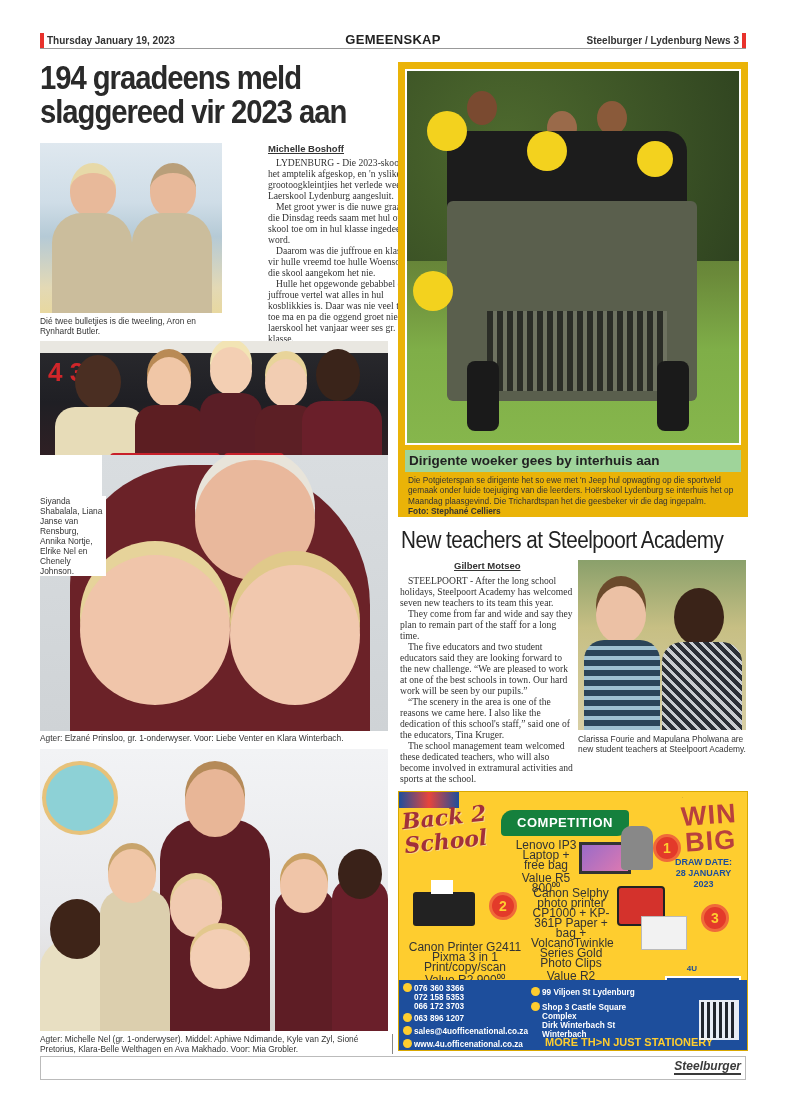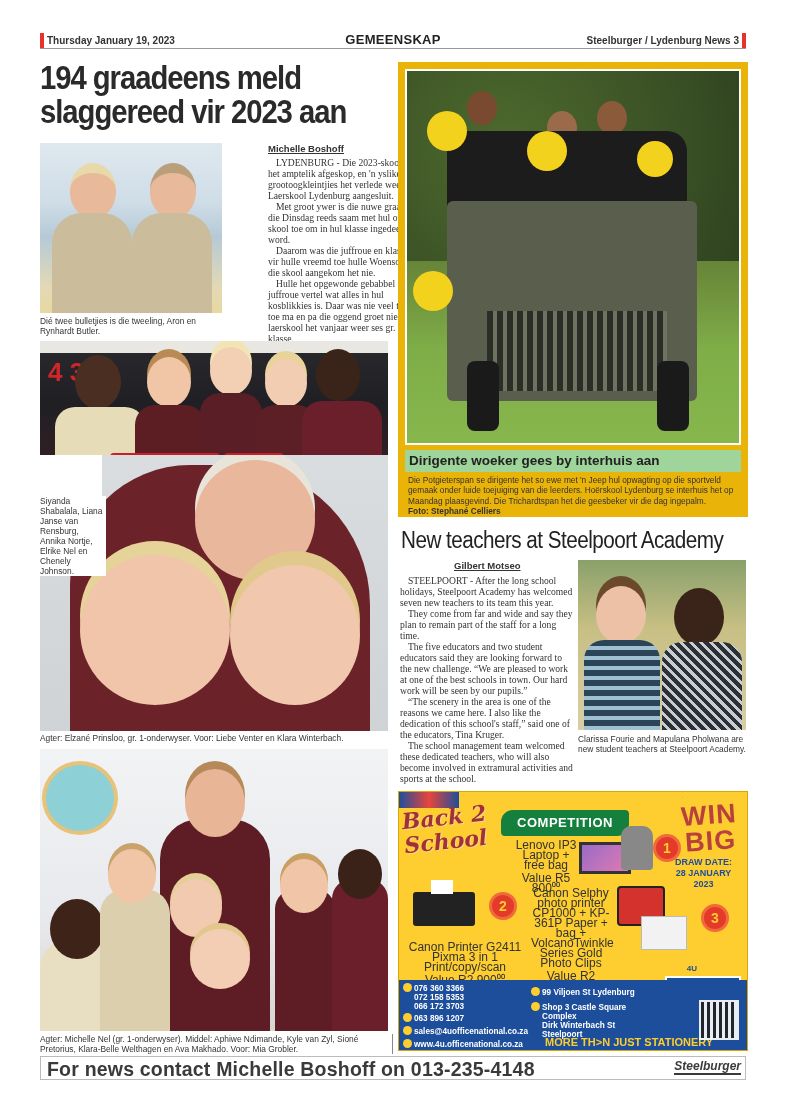--- a/index.html
+++ b/index.html
@@ -275,23 +275,22 @@
     <div class="contact" style="left:4px; top:59px;">
       <span class="ic"></span><span>www.4u.officenational.co.za</span>
     </div>
     <div class="contact" style="left:132px; top:7px;">
       <span class="ic"></span><span>99 Viljoen St Lydenburg</span>
     </div>
     <div class="contact" style="left:132px; top:22px;">
       <span class="ic"></span><span>Shop 3 Castle Square</span><br>
       <span style="padding-left:11px;">Complex</span><br>
       <span style="padding-left:11px;">Dirk Winterbach St</span><br>
-      <span style="padding-left:11px;">Steelpoort</span>
+      <span style="padding-left:11px;">Winterbach</span>
     </div>
     <div class="tagline">MORE TH&gt;N JUST STATIONERY</div>
     <div class="qr"></div>
   </div>
 </div>
 
 <div class="footer">
-  <div class="f-text">For news contact  Michelle Boshoff on 013-235-4148</div>
   <div class="f-logo">Steelburger</div>
 </div>
 
 </body></html>

